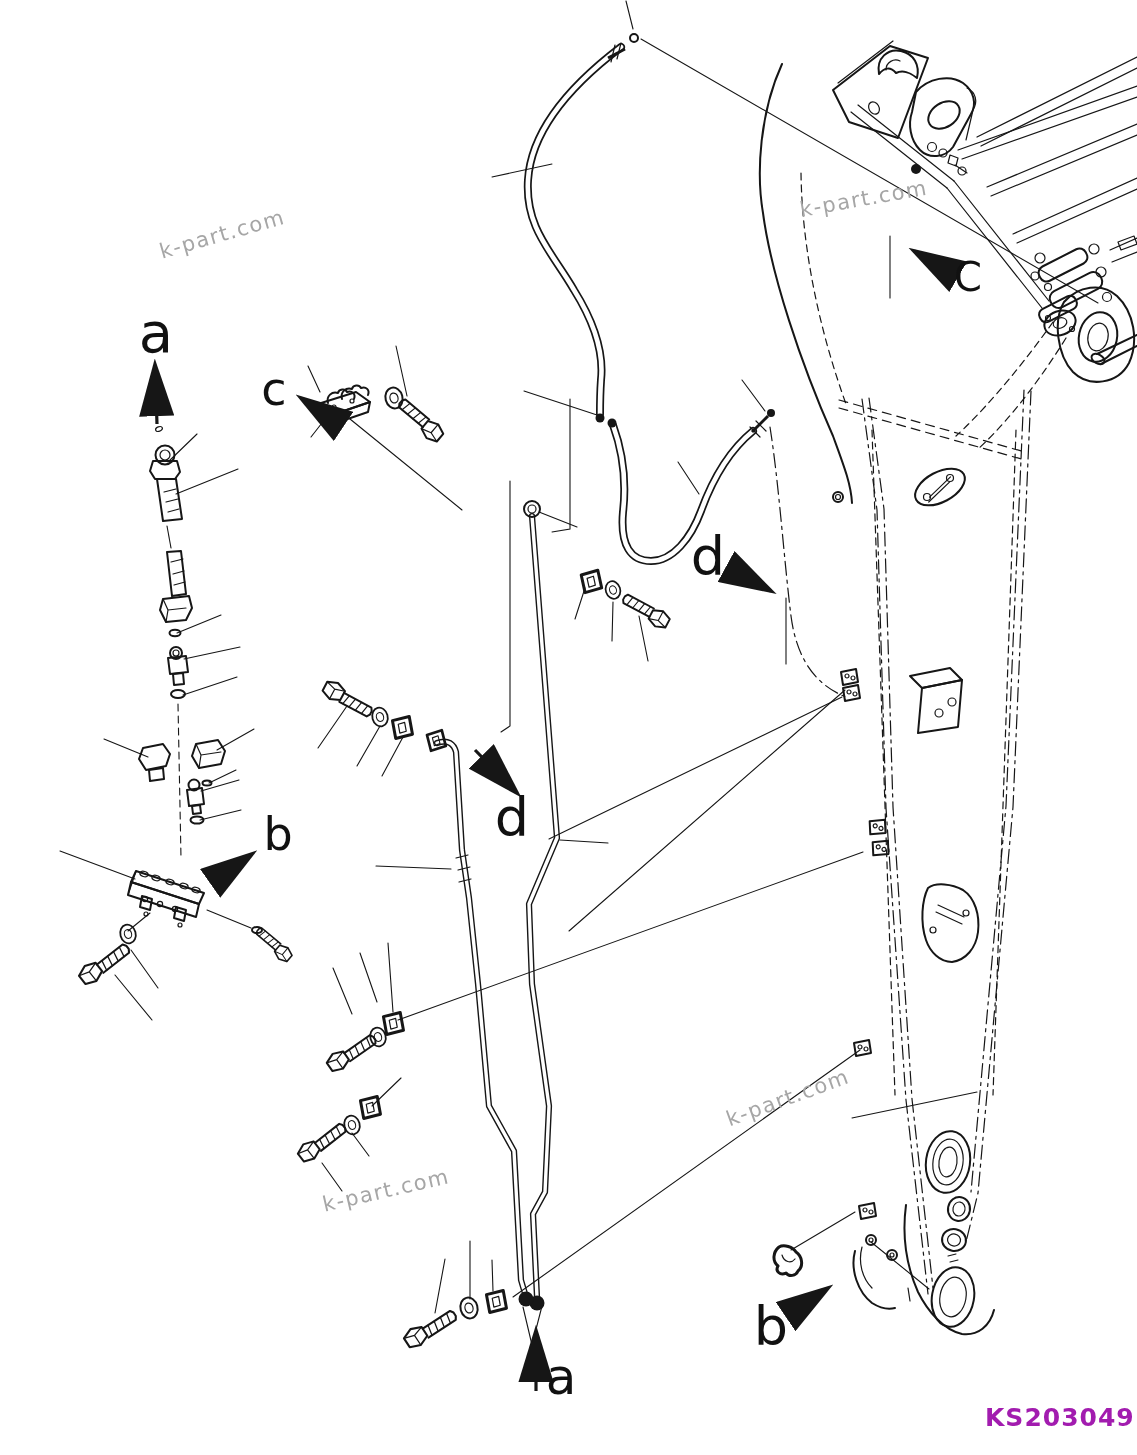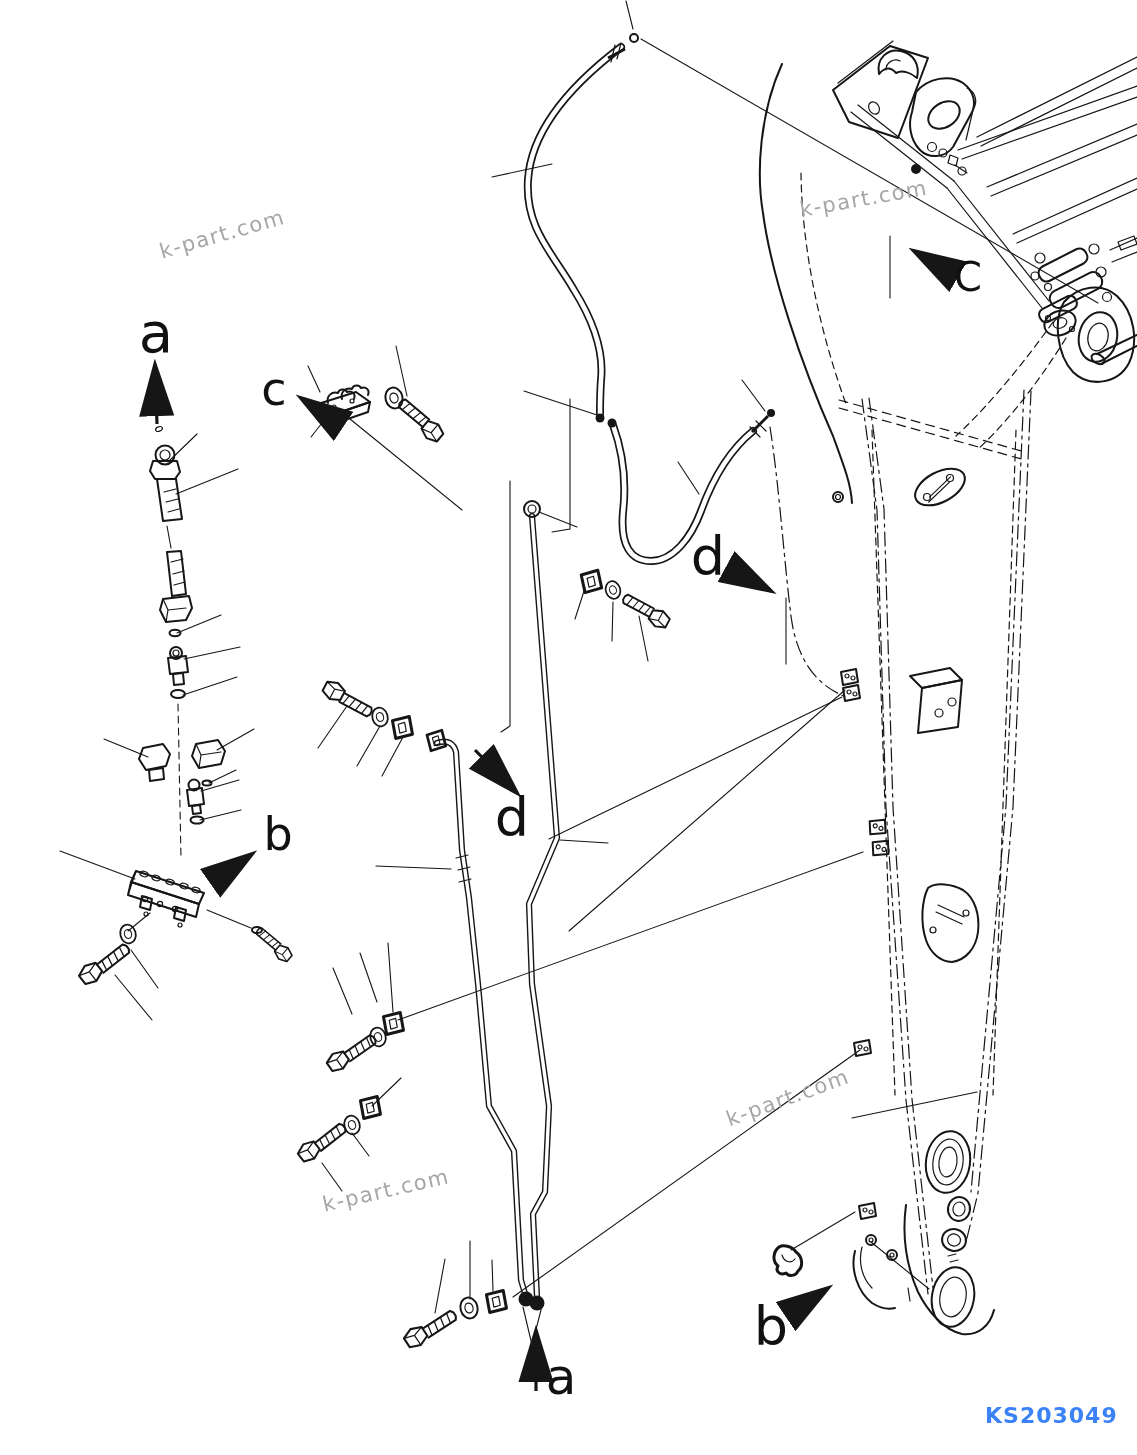--- a/index.html
+++ b/index.html
@@ -16,21 +16,21 @@
   .dash2{stroke-dasharray:7 5;}
   .fillb{fill:#161616;stroke:none;}
   .hoseO{fill:none;stroke:#161616;stroke-width:8;stroke-linecap:round;stroke-linejoin:round;}
   .hoseI{fill:none;stroke:#ffffff;stroke-width:4.6;stroke-linecap:round;stroke-linejoin:round;}
   .pipeO{fill:none;stroke:#161616;stroke-width:6.2;stroke-linecap:round;stroke-linejoin:round;}
   .pipeI{fill:none;stroke:#ffffff;stroke-width:3.4;stroke-linecap:round;stroke-linejoin:round;}
   .arrow{fill:none;stroke:#161616;stroke-width:3.2;marker-end:url(#ah);}
   .vlabel{position:absolute;transform:translate(-50%,-50%);color:#111;line-height:1;}
   .watermark{position:absolute;font-size:21px;letter-spacing:1.5px;white-space:nowrap;
              transform-origin:left center;}
-  .dwgnum{position:absolute;font-weight:bold;font-size:22px;color:#3b82f6;letter-spacing:1px;}
+  .dwgnum{position:absolute;font-weight:bold;font-size:25px;color:#a21caf;letter-spacing:1px;}
 </style>
 </head>
 <body>
 
 <div class="stage" style="background: rgb(255, 255, 255);">
 
 <svg width="1137" height="1455" viewBox="0 0 1137 1455">
 <defs>
   <marker id="ah" markerWidth="18" markerHeight="11" refX="16" refY="5.5" orient="auto">
     <path d="M0,0 L18,5.5 L0,11 Z" fill="#161616"></path>

